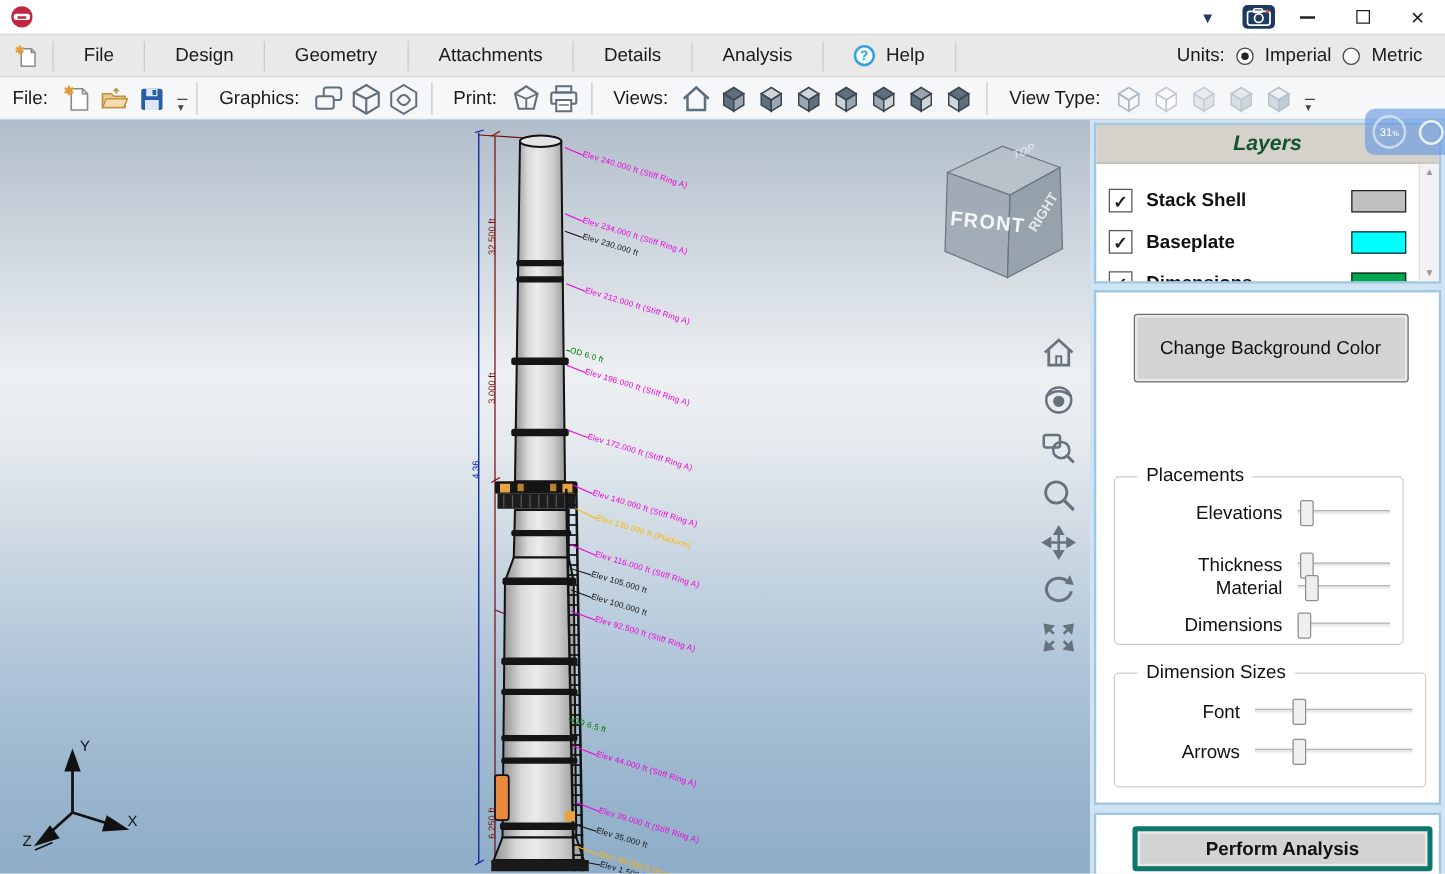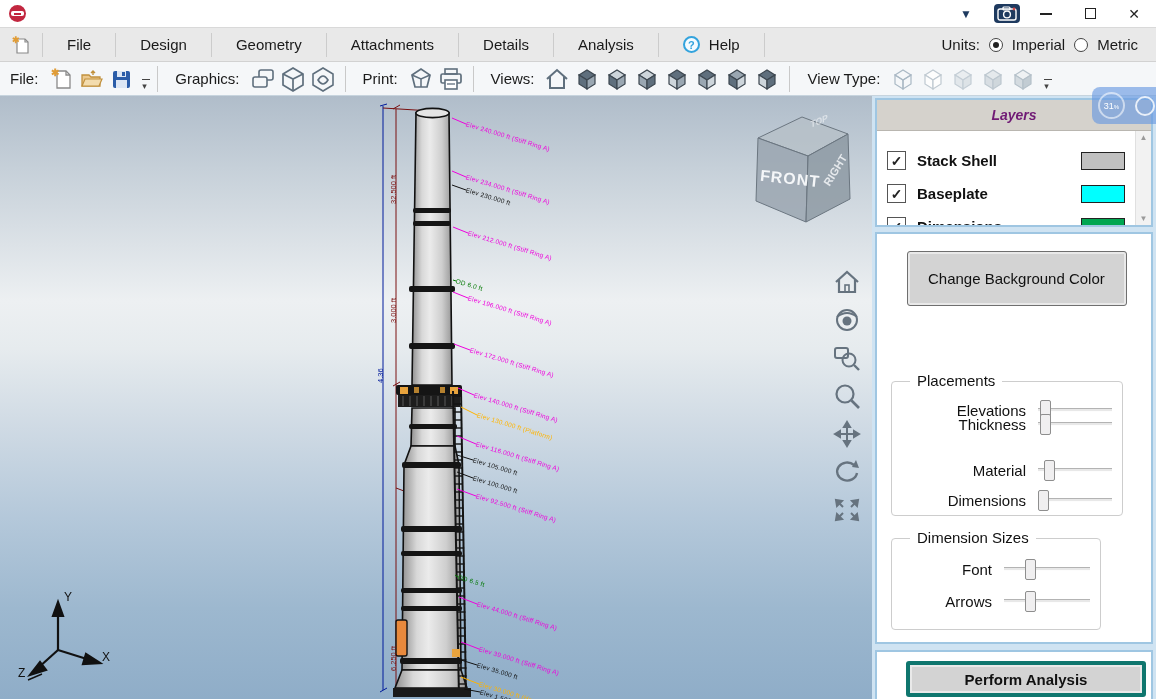--- a/index.html
+++ b/index.html
@@ -59,36 +59,36 @@
 
   
   #axis-triad { position:absolute; left:18px; top:492px; width:96px; height:100px; }
   .axis-lbl { position:absolute; font-size:12px; color:#111; }
 
   
   #right-panel { position:absolute; left:872px; top:0; width:284px; height:603px; background:#cfe3f2; }
   .panel { position:absolute; background:#fff; border:2px solid #9fc6e2; }
   #layers-panel { left:3px; top:2px; width:278px; height:129px; }
   #layers-header { height:31px; background:#d5d2cc; border-bottom:1px solid #b9b6b0; display:flex; align-items:center; justify-content:center; }
-  #layers-title { font-size:14px; font-weight:bold; font-style:italic; color:#701a75; }
+  #layers-title { font-size:17px; font-weight:bold; font-style:italic; color:#14532d; }
   #layers-body { position:relative; height:94px; overflow:hidden; padding-top:13px; }
   .layer-row { display:flex; align-items:center; height:33px; padding:0 26px 0 10px; }
   .checkbox { width:19px; height:19px; border:1.6px solid #555; background:#fff; display:inline-flex; align-items:center; justify-content:center; font-size:14px; font-weight:bold; color:#222; }
   .layer-label { font-size:15px; color:#111; margin-left:11px; font-weight:600; }
   .swatch { margin-left:auto; width:44px; height:18px; border:1.6px solid #222; }
   #layers-scroll { position:absolute; right:0; top:31px; bottom:0; width:16px; background:#f2f2f2; border-left:1px solid #e0e0e0; display:flex; flex-direction:column; justify-content:space-between; align-items:center; padding:2px 0; }
   .scroll-arrow { font-size:8px; color:#9a9a9a; }
 
   #controls-panel { left:3px; top:136px; width:278px; height:412px; }
   .btn { position:absolute; background:#d3d3d3; border:1px solid #6f6f6f; border-radius:3px; font-size:15px; color:#111; box-shadow:inset 0 0 0 2px #e9e9e9; cursor:pointer; font-family:"Liberation Sans",sans-serif; }
   #btn-changebg { left:30px; top:17px; width:220px; height:55px; text-align:left; padding-left:20px; line-height:1.45; }
   #btn-reset { left:30px; top:84px; width:220px; height:38px; text-align:center; }
   .groupbox { position:absolute; border:1px solid #cdcdcd; border-radius:4px; }
   #group-placements { left:14px; top:147px; width:232px; height:135px; }
-  #group-dimsizes { left:14px; top:304px; width:210px; height:92px; }
+  #group-dimsizes { left:14px; top:304px; width:250px; height:92px; }
   .group-title { position:absolute; top:-10px; left:18px; background:#fff; padding:0 7px; font-size:15px; color:#111; }
   .slider-row { position:absolute; left:8px; right:10px; height:24px; display:flex; align-items:center; }
   .slider-label { font-size:15px; color:#111; text-align:right; margin-right:12px; }
   .slider-track { position:relative; flex:1; height:4px; background:#e8e8e8; border-top:1px solid #b3b3b3; border-bottom:1px solid #fdfdfd; cursor:pointer; }
   .slider-thumb { position:absolute; top:-9px; width:11px; height:21px; background:#f0eff0; border:1px solid #8e8e8e; border-radius:2px; }
 
   #analysis-panel { left:3px; top:554px; width:278px; height:70px; }
   #btn-perform { left:29px; top:9px; width:240px; height:36px; font-weight:bold; border:4px solid #0f766e; text-align:center; }
 
   
@@ -630,21 +630,21 @@
       <div class="panel" id="controls-panel">
         <button class="btn" id="btn-changebg">Change Background Color</button>
         <div class="groupbox" id="group-placements">
           <span class="group-title">Placements</span>
         <div class="slider-row" style="top: 16px;">
               <span class="slider-label" style="width: 126px;">Elevations</span>
               <div class="slider-track">
                 <div class="slider-thumb" style="left: 3%;"></div>
               </div>
             </div>
-            <div class="slider-row" style="top: 30px;">
+            <div class="slider-row" style="top: 58px;">
               <span class="slider-label" style="width: 126px;">Thickness</span>
               <div class="slider-track">
                 <div class="slider-thumb" style="left: 3%;"></div>
               </div>
             </div>
             <div class="slider-row" style="top: 76px;">
               <span class="slider-label" style="width: 126px;">Material</span>
               <div class="slider-track">
                 <div class="slider-thumb" style="left: 8%;"></div>
               </div>

